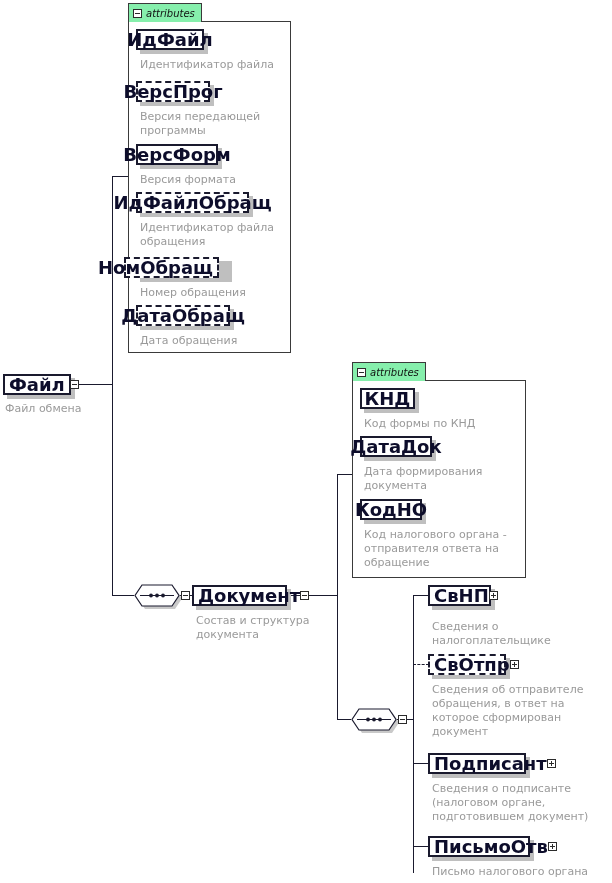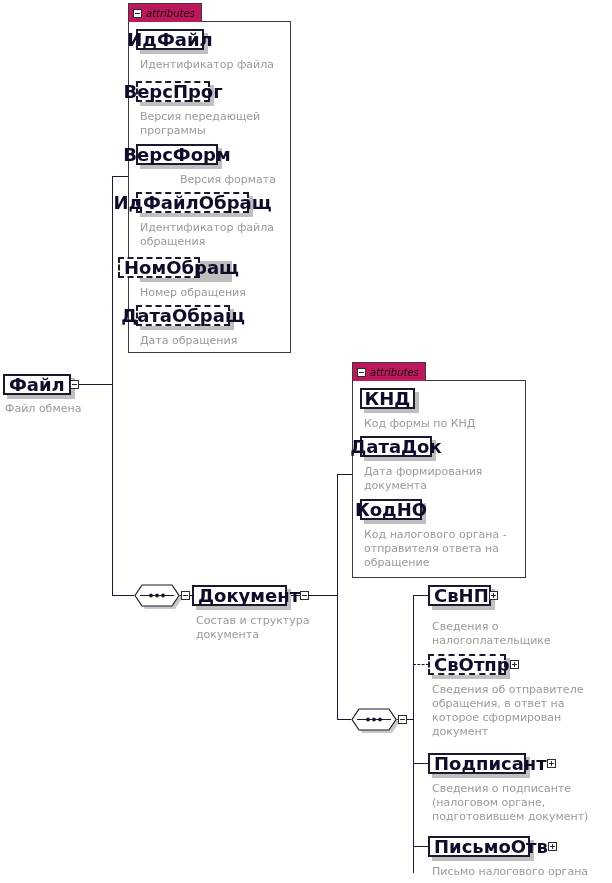--- a/index.html
+++ b/index.html
@@ -43,21 +43,21 @@
     background: #ffffff;
   }
   .attr-tab {
     position: absolute;
     top: 0;
     left: 0;
     height: 19px;
     box-sizing: border-box;
     border: 1px solid #3a3a3a;
     border-bottom: none;
-    background: #be185d;
+    background: #86efac;
     display: flex;
     align-items: center;
     padding: 0 6px 0 4px;
     z-index: 3;
   }
   .attr-tab .tab-label {
     font-style: italic;
     font-size: 10px;
     color: #111;
     margin-left: 4px;
@@ -204,31 +204,31 @@
 <div class="node optional" style="left:136px; top:81px; width:74px; justify-content:center;">
   <span class="node-label">ВерсПрог</span>
 </div>
 <div class="desc" style="left:140px; top:110px; width:150px;">Версия передающей
 программы</div>
 
 <div class="node-shadow" style="left:140px; top:148px; width:82px; height:21px;"></div>
 <div class="node" style="left:136px; top:144px; width:82px; justify-content:center;">
   <span class="node-label">ВерсФорм</span>
 </div>
-<div class="desc" style="left:140px; top:173px; width:150px;margin-left:40px;">Версия формата</div>
+<div class="desc" style="left:140px; top:173px; width:150px;">Версия формата</div>
 
 <div class="node-shadow" style="left:140px; top:196px; width:113px; height:21px;"></div>
 <div class="node optional" style="left:136px; top:192px; width:113px; justify-content:center;">
   <span class="node-label">ИдФайлОбращ</span>
 </div>
 <div class="desc" style="left:140px; top:221px; width:150px;">Идентификатор файла
 обращения</div>
 
 <div class="node-shadow" style="left:140px; top:261px; width:92px; height:21px;"></div>
-<div class="node optional" style="left:118px; top:257px; width:82px; justify-content:flex-start;">
+<div class="node optional" style="left:124px; top:257px; width:95px; justify-content:flex-end;">
   <span class="node-label">НомОбращ</span>
 </div>
 <div class="desc" style="left:140px; top:286px; width:150px;">Номер обращения</div>
 
 <div class="node-shadow" style="left:140px; top:309px; width:94px; height:21px;"></div>
 <div class="node optional" style="left:136px; top:305px; width:94px; justify-content:center;">
   <span class="node-label">ДатаОбращ</span>
 </div>
 <div class="desc" style="left:140px; top:334px; width:150px;">Дата обращения</div>
 

